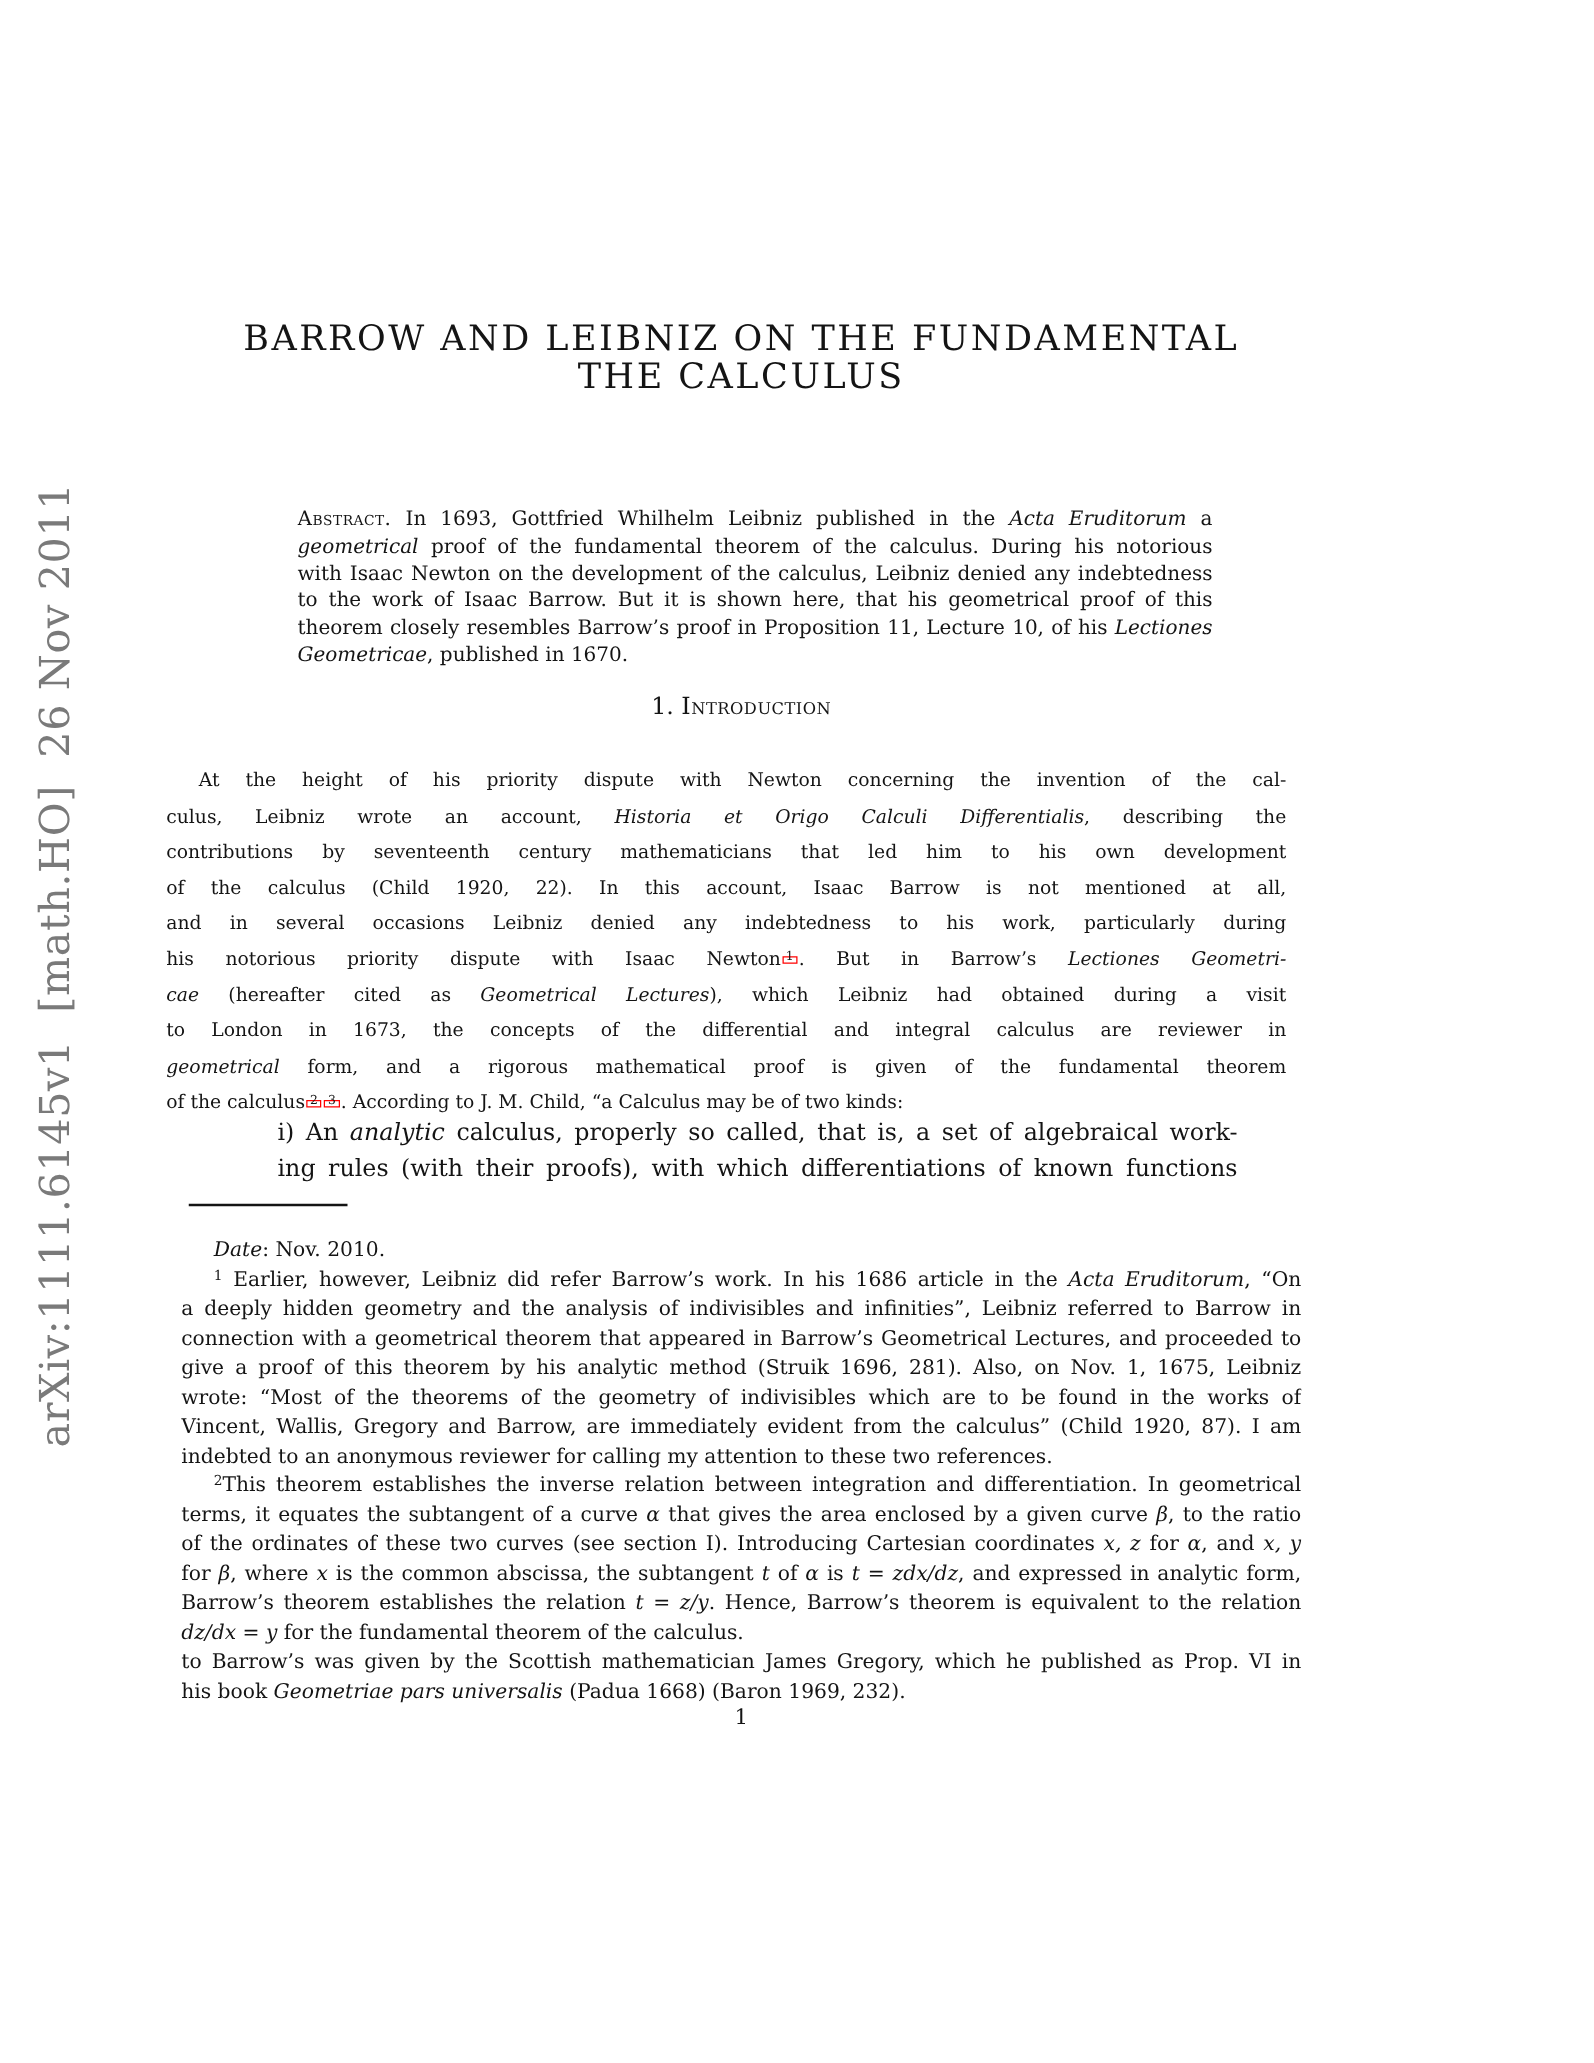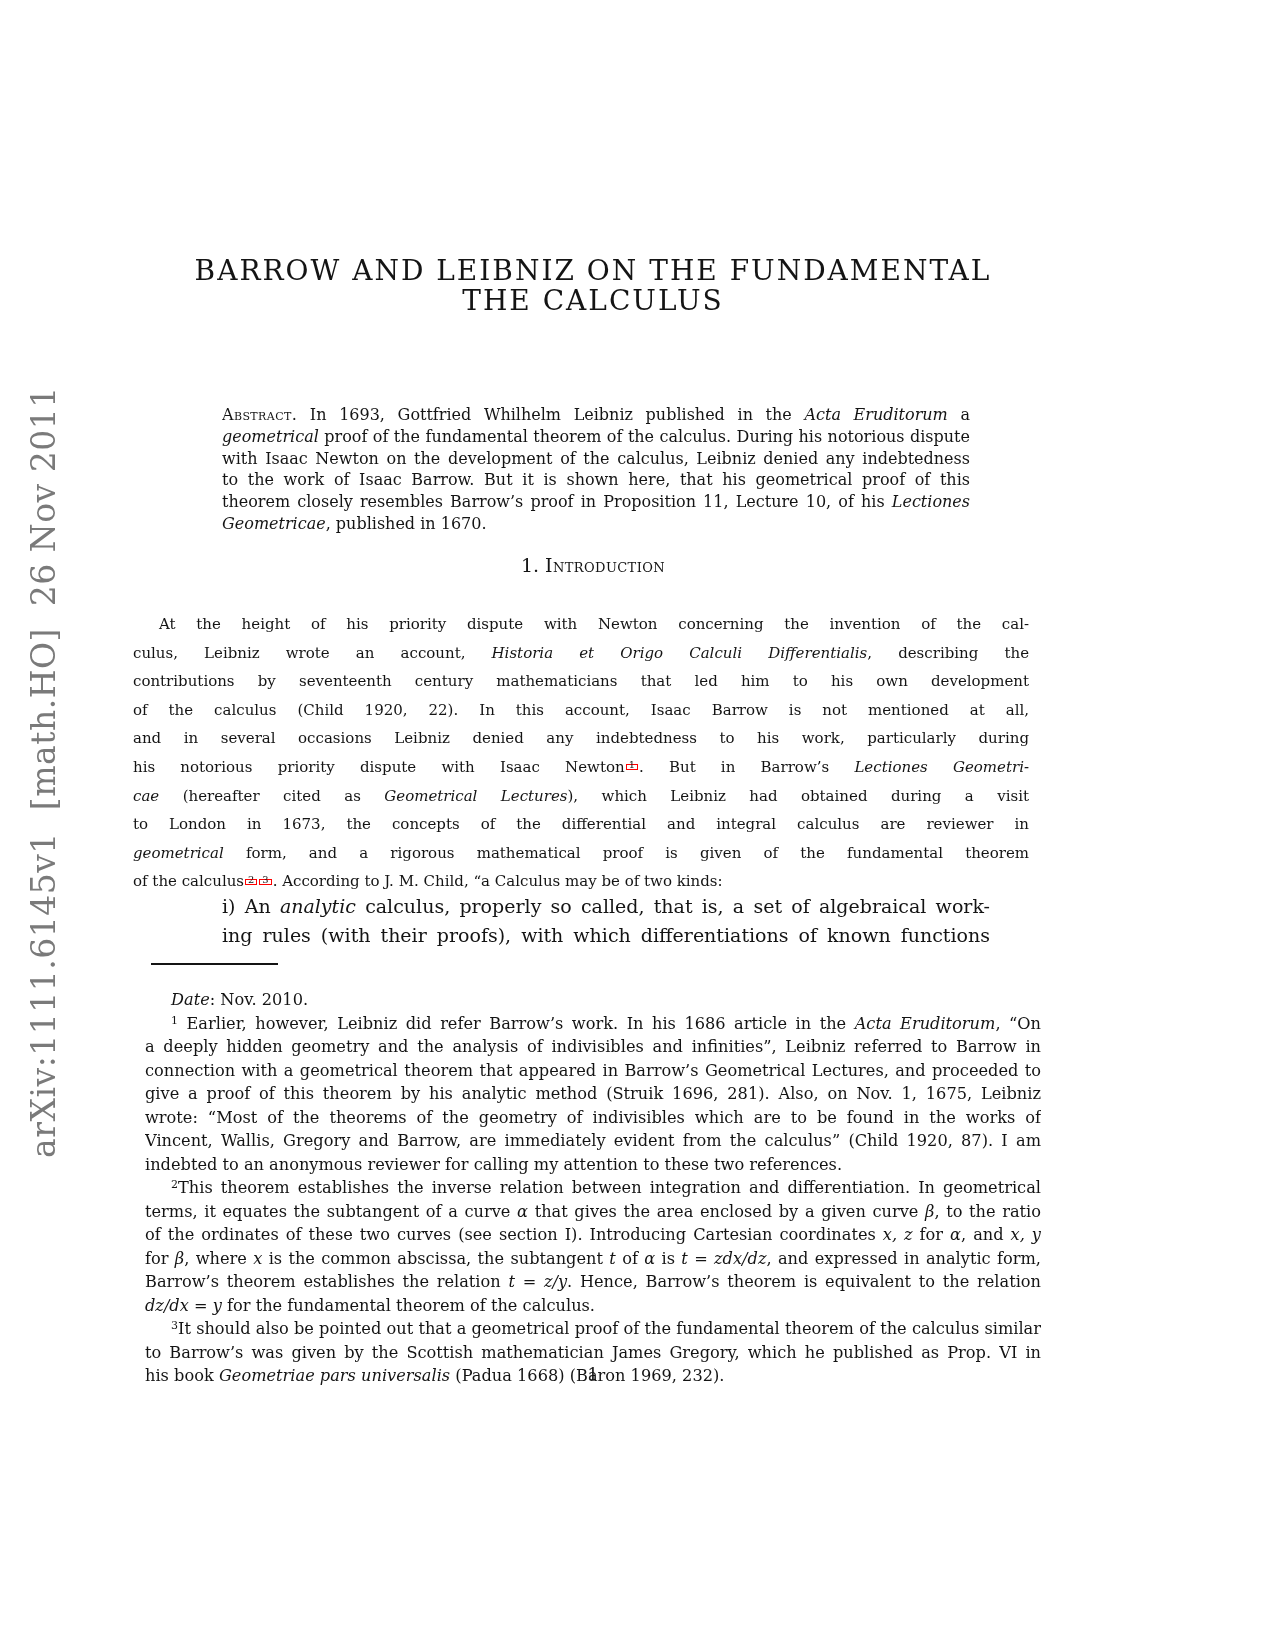--- a/index.html
+++ b/index.html
@@ -32,21 +32,21 @@
   .title-block{
     position:absolute;left:145px;top:256px;width:896px;
     font-weight:normal;font-size:28px;line-height:29.5px;
     letter-spacing:2px;
   }
   .title-block .tline{text-align:center;text-align-last:center;height:29.5px;}
   .abstract-block{
     position:absolute;left:222px;top:404px;width:748px;
     font-size:16px;line-height:21.8px;
   }
-  .abstract-block .tline{height:21.8px;}
+  .abstract-block .tline{height:21.8px;margin-left:16px;}
   .section-heading{
     position:absolute;left:145px;top:552px;width:896px;
     font-size:19px;line-height:26px;
     text-align:center;
   }
   .intro-block{
     position:absolute;left:133px;top:610px;width:896px;
     font-size:15px;line-height:28.6px;
   }
   .intro-block .tline{height:28.6px;}
@@ -152,21 +152,20 @@
       </div>
     <div>
         <div class="tline tline-ind"><span class="s-sup">2</span><span>This theorem establishes the inverse relation between integration and differentiation. In geometrical</span></div>
         <div class="tline"><span>terms, it equates the subtangent of a curve </span><span class="s-m">α</span><span> that gives the area enclosed by a given curve </span><span class="s-m">β</span><span>, to the ratio</span></div>
         <div class="tline"><span>of the ordinates of these two curves (see section I). Introducing Cartesian coordinates </span><span class="s-m">x, z</span><span> for </span><span class="s-m">α</span><span>, and </span><span class="s-m">x, y</span></div>
         <div class="tline"><span>for </span><span class="s-m">β</span><span>, where </span><span class="s-m">x</span><span> is the common abscissa, the subtangent </span><span class="s-m">t</span><span> of </span><span class="s-m">α</span><span> is </span><span class="s-m">t = zdx/dz</span><span>, and expressed in analytic form,</span></div>
         <div class="tline"><span>Barrow’s theorem establishes the relation </span><span class="s-m">t = z/y</span><span>. Hence, Barrow’s theorem is equivalent to the relation</span></div>
         <div class="tline tline-last"><span class="s-m">dz/dx</span><span> = </span><span class="s-m">y</span><span> for the fundamental theorem of the calculus.</span></div>
       </div>
     <div>
-        <div class="tline tline-ind"><span class="s-sup">3</span><span>It should also be pointed out that a geometrical proof of the fundamental theorem of the calculus similar</span></div>
         <div class="tline"><span>to Barrow’s was given by the Scottish mathematician James Gregory, which he published as Prop. VI in</span></div>
         <div class="tline tline-last"><span>his book </span><span class="s-i">Geometriae pars universalis</span><span> (Padua 1668) (Baron 1969, 232).</span></div>
       </div>
   </div>
 
   <div class="page-number">1</div>
 
 </div>
 
 </body></html>

